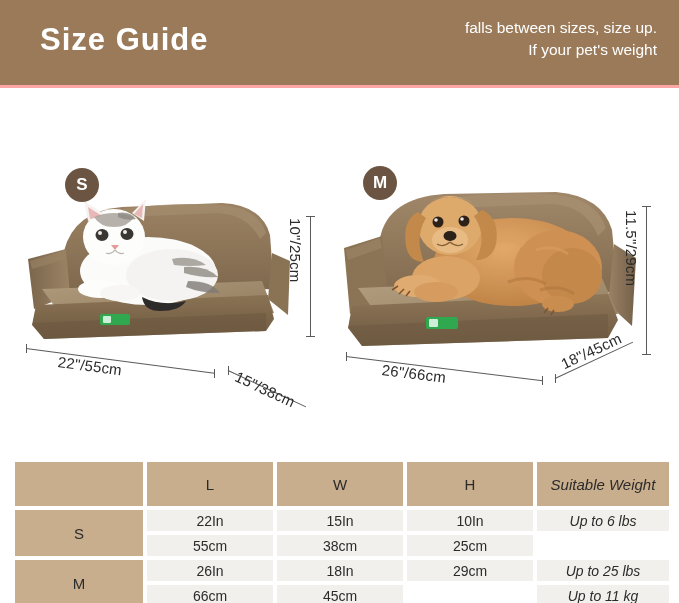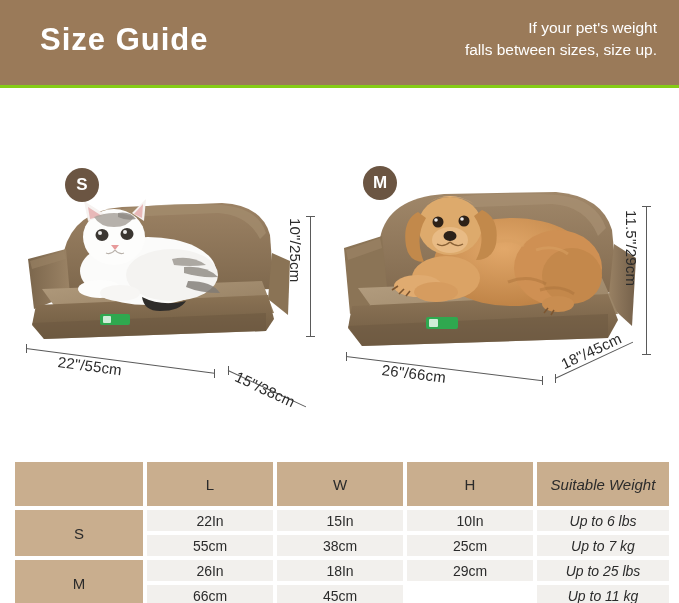--- a/index.html
+++ b/index.html
@@ -13,21 +13,21 @@
     position: relative;
   }
 
   
   .header {
     position: absolute;
     left: 0; top: 0;
     width: 679px;
     height: 88px;
     background: #9a7a59;
-    border-bottom: 3px solid #84cc16;
+    border-bottom: 3px solid #fca5a5;
   }
   .header-title {
     position: absolute;
     left: 40px;
     top: 22px;
     font-size: 31px;
     font-weight: bold;
     color: #ffffff;
     letter-spacing: 1px;
     white-space: nowrap;
@@ -139,22 +139,22 @@
     height: 21px;
   }
   .stack { display: flex; flex-direction: column; gap: 4px; }
 </style>
 </head>
 <body>
 
 <div class="header">
   <div class="header-title">Size Guide</div>
   <div class="header-sub">
+    <div>falls between sizes, size up.</div>
     <div>If your pet's weight</div>
-    <div>falls between sizes, size up.</div>
   </div>
 </div>
 
 <div class="stage">
 
   <div class="panel panel-s">
 
     <div class="badge badge-s">
       <span>S</span>
     </div>
@@ -367,21 +367,20 @@
     <div class="c-w stack">
       <div class="cell data-cell">15In</div>
       <div class="cell data-cell">38cm</div>
     </div>
     <div class="c-h stack">
       <div class="cell data-cell">10In</div>
       <div class="cell data-cell">25cm</div>
     </div>
     <div class="c-wt stack">
       <div class="cell data-cell">Up to 6 lbs</div>
-      <div class="cell data-cell">Up to 7 kg</div>
     </div>
   </div>
 
   <div class="trow">
     <div class="cell c-size size-cell">M</div>
     <div class="c-l stack">
       <div class="cell data-cell">26In</div>
       <div class="cell data-cell">66cm</div>
     </div>
     <div class="c-w stack">

